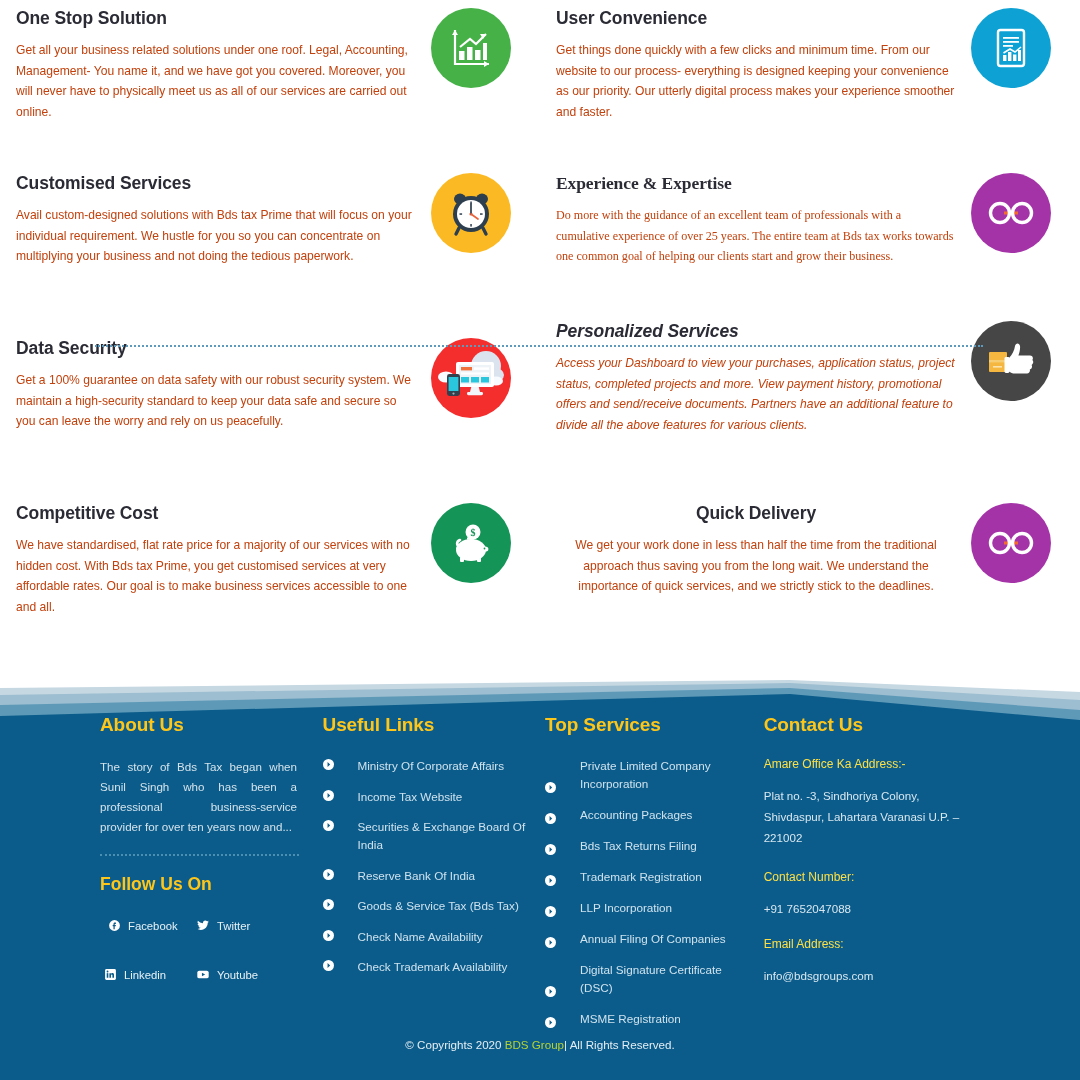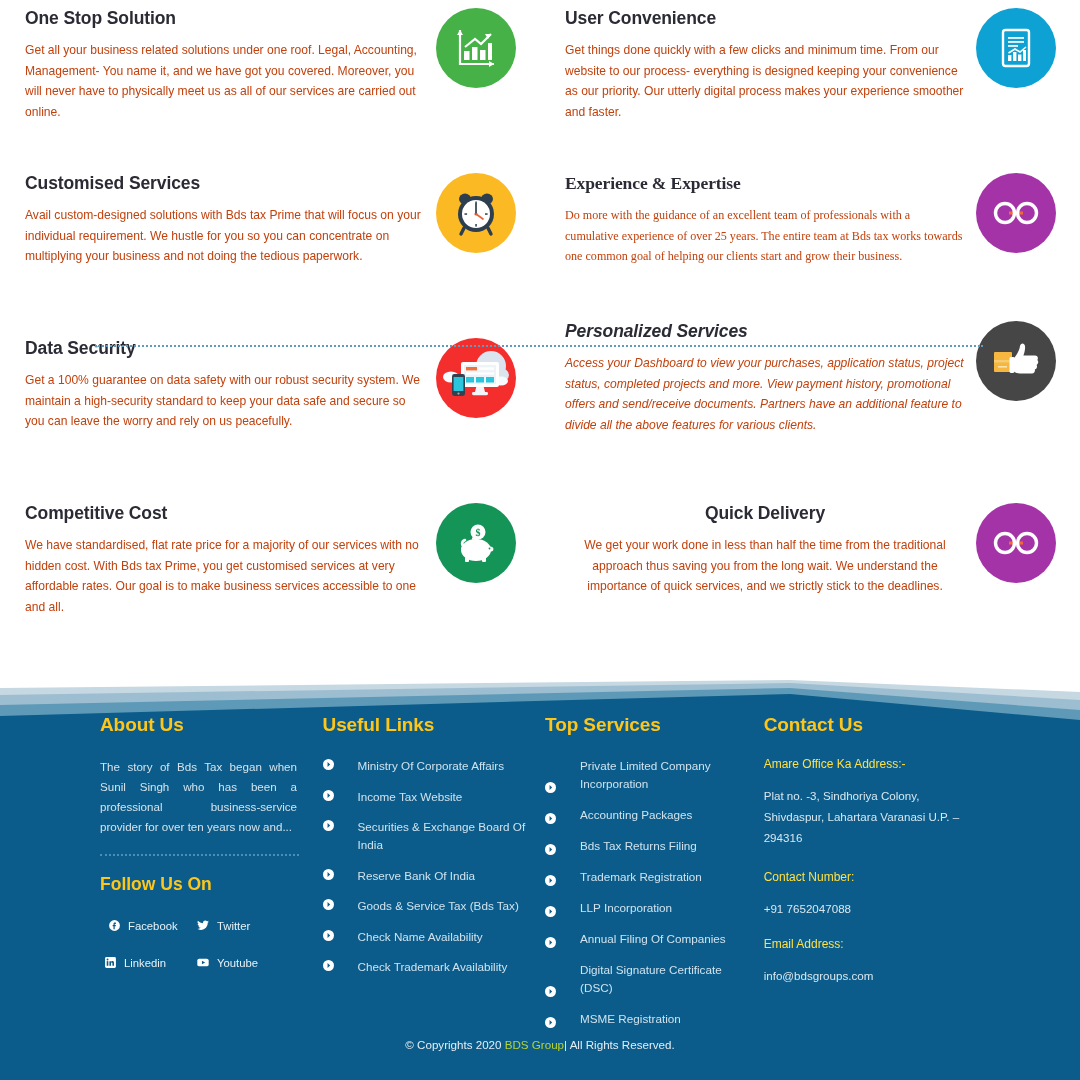--- a/index.html
+++ b/index.html
@@ -16,21 +16,21 @@
     width: 1080px;
     height: 678px;
     padding: 0;
   }
   .feat {
     position: absolute;
     width: 540px;
     height: 165px;
     display: flex;
     align-items: flex-start;
-    padding-left: 25px;
+    padding-left: 16px;
     padding-right: 14px;
   }
   .feat-text { width: 400px; padding-top: 8px; }
   .feat-title {
     font-size: 17.5px;
     font-weight: bold;
     color: #2b2b35;
     letter-spacing: -0.1px;
     margin-bottom: 11px;
   }
@@ -99,21 +99,21 @@
   .fhead2 {
     color: #ffc61a;
     font-size: 17.5px;
     font-weight: bold;
     margin-bottom: 24px;
   }
   .social-grid {
     display: flex;
     flex-wrap: wrap;
     width: 200px;
-    row-gap: 24px;
+    row-gap: 36px;
   }
   .social-item {
     width: 74px;
     display: flex;
     align-items: center;
     gap: 7px;
     color: #e7f1f7;
     font-size: 11.3px;
   }
   .social-item:first-child { margin-left: 8px; }
@@ -506,21 +506,21 @@
               <circle cx="8" cy="8" r="8" fill="#fff"></circle>
               <path d="M6.6 4.2 L10.4 8 L6.6 11.8 Z" fill="#0b5c8a"></path>
             </svg>
           <span class="serv-label">MSME Registration</span>
         </a>
       </div>
 
       <div class="fcol-contact">
         <div class="fhead">Contact Us</div>
         <div class="c-label">Amare Office Ka Address:-</div>
-        <div class="c-value">Plat no. -3, Sindhoriya Colony, Shivdaspur, Lahartara Varanasi U.P. – 294316</div>
+        <div class="c-value">Plat no. -3, Sindhoriya Colony, Shivdaspur, Lahartara Varanasi U.P. – 221002</div>
         <div class="c-label">Contact Number:</div>
         <div class="c-value tight">+91 7652047088</div>
         <div class="c-label">Email Address:</div>
         <div class="c-value tight">info@bdsgroups.com</div>
       </div>
 
     </div>
   </div>
 </div>
 

